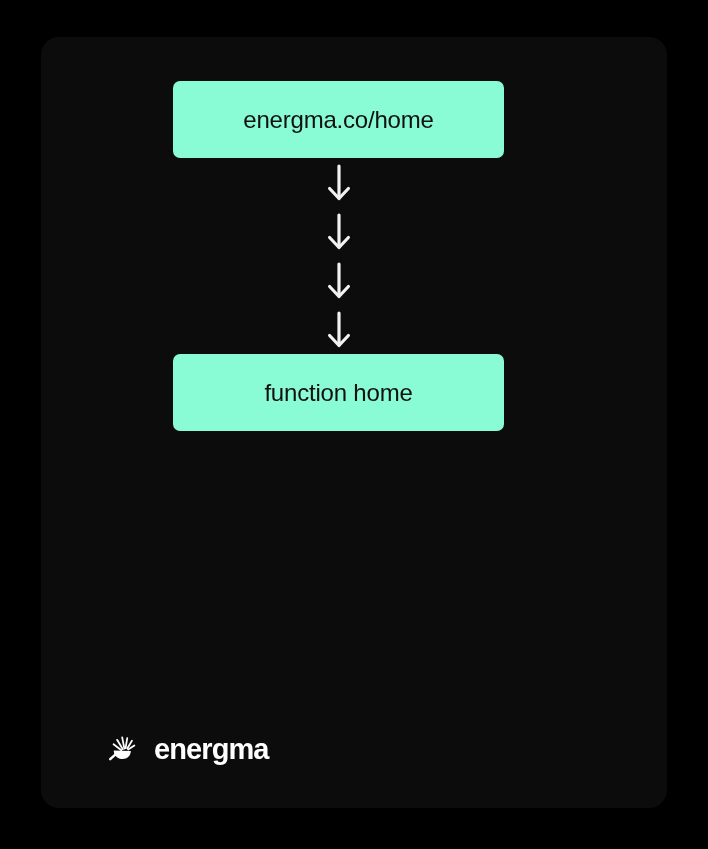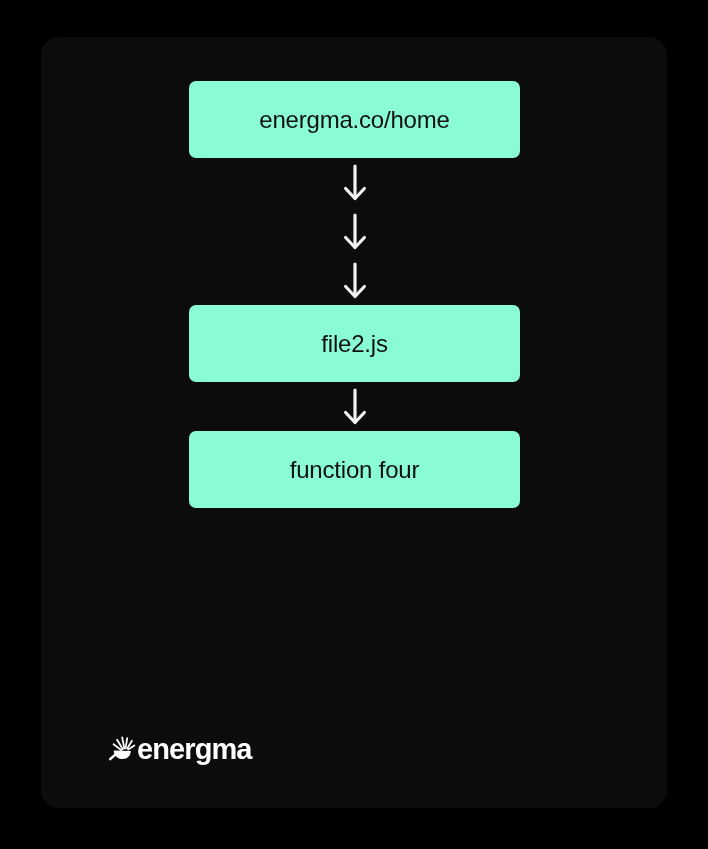--- a/index.html
+++ b/index.html
@@ -28,21 +28,21 @@
     top: 37px;
     width: 626px;
     height: 771px;
     background: #0c0c0c;
     border-radius: 18px;
     box-sizing: border-box;
   }
 
   .flow {
     position: absolute;
-    left: 148px;
+    left: 132px;
     top: 44px;
     width: 331px;
     display: flex;
     flex-direction: column;
     align-items: center;
   }
 
   .node {
     width: 331px;
     height: 77px;
@@ -75,21 +75,21 @@
   .connector svg {
     display: block;
   }
 
   .brand {
     position: absolute;
     left: 66px;
     bottom: 44px;
     display: flex;
     align-items: center;
-    gap: 0;
+    gap: 17px;
   }
 
   .brand-mark {
     width: 30px;
     height: 30px;
     display: block;
     flex: 0 0 auto;
   }
 
   .brand-name {
@@ -129,33 +129,30 @@
       </div>
 
 
       <div class="connector">
         <svg width="26" height="40" viewBox="0 0 26 40" aria-hidden="true">
           <path d="M13 3 L13 35" stroke="#f2f2f2" stroke-width="3.2" stroke-linecap="round" fill="none"></path>
           <path d="M3.6 25.5 L13 35.5 L22.4 25.5" stroke="#f2f2f2" stroke-width="3.2" stroke-linecap="round" stroke-linejoin="round" fill="none"></path>
         </svg>
       </div>
 
-      <div class="node">
-        <span class="node-label">file2.js</span>
-      </div>
 
       <div class="connector">
         <svg width="26" height="40" viewBox="0 0 26 40" aria-hidden="true">
           <path d="M13 3 L13 35" stroke="#f2f2f2" stroke-width="3.2" stroke-linecap="round" fill="none"></path>
           <path d="M3.6 25.5 L13 35.5 L22.4 25.5" stroke="#f2f2f2" stroke-width="3.2" stroke-linecap="round" stroke-linejoin="round" fill="none"></path>
         </svg>
       </div>
 
       <div class="node">
-        <span class="node-label">function four</span>
+        <span class="node-label">function home</span>
       </div>
 
     </div>
 
     <div class="brand">
       <svg class="brand-mark" viewBox="0 0 32 32" aria-hidden="true">
         <g stroke="#ffffff" stroke-width="1.9" stroke-linecap="round" fill="none">
           <path d="M18.5 15.5 L16.2 3.6"></path>
           <path d="M19.8 15.0 L21.6 4.4"></path>
           <path d="M16.8 16.2 L10.8 6.2"></path>

